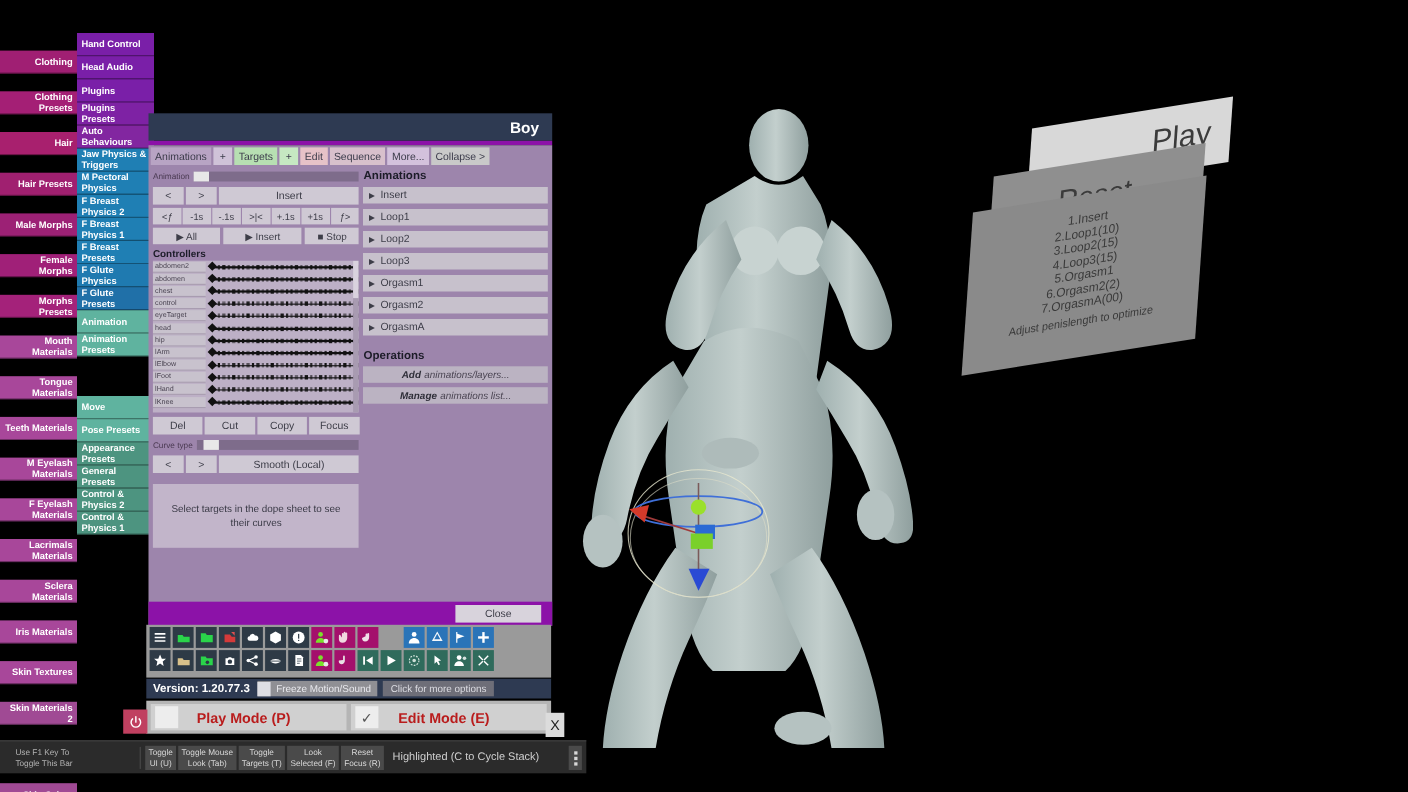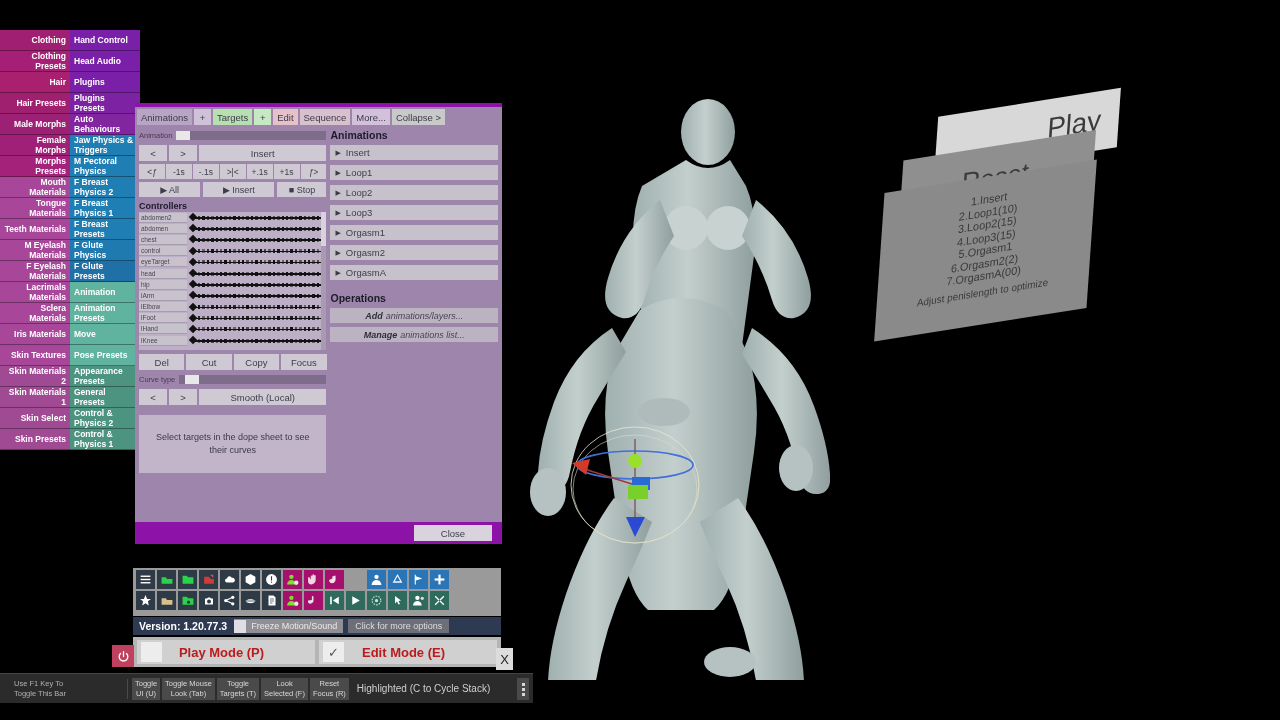--- a/index.html
+++ b/index.html
@@ -18,21 +18,21 @@
   .sidebar { position: absolute; left: 0; top: 30px; width: 140px; }
   .side-row { display: flex; height: 100%; }
   .side-col { width: 70px; }
   .side-btn {
     height: 21px; display: flex; align-items: center;
     font-size: 8.5px; line-height: 10px; font-weight: bold;
     color: #fff; padding: 0 4px; border-bottom: 1px solid rgba(0,0,0,.35);
     overflow: hidden;
   }
   .side-btn span { width: 100%; }
-  .col-left .side-btn { justify-content: flex-end; text-align: right; }
+  .col-left .side-btn { justify-content: flex-end; text-align: right; margin-top: 16px; }
   .col-right .side-btn { justify-content: flex-start; text-align: left; }
 
   
   .isolate-btn {
     position: absolute; left: 134px; top: 80px; width: 176px; height: 22px;
     background: #d7d7d7; color: #333; font-size: 10.5px;
     display: flex; align-items: center; justify-content: center;
   }
 
   
@@ -389,21 +389,21 @@
           </div>
           <div class="side-btn" style="background: rgb(32, 112, 168);">
             <span>F Glute Presets</span>
           </div>
           <div class="side-btn" style="background: rgb(95, 179, 159);">
             <span>Animation</span>
           </div>
           <div class="side-btn" style="background: rgb(95, 179, 159);">
             <span>Animation Presets</span>
           </div>
-          <div class="side-btn" style="background: rgb(95, 179, 159);">
+          <div class="side-btn" style="background: rgb(95, 179, 159); margin-top: 36px;">
             <span>Move</span>
           </div>
           <div class="side-btn" style="background: rgb(95, 179, 159);">
             <span>Pose Presets</span>
           </div>
           <div class="side-btn" style="background: rgb(77, 148, 128);">
             <span>Appearance Presets</span>
           </div>
           <div class="side-btn" style="background: rgb(77, 148, 128);">
             <span>General Presets</span>
@@ -413,20 +413,21 @@
           </div>
           <div class="side-btn" style="background: rgb(77, 148, 128);">
             <span>Control &amp; Physics 1</span>
           </div>
         </div>
     </div>
   </div>
 
 
   <div class="dialog">
+    <div class="dlg-title">Boy</div>
     <div class="dlg-accent"></div>
     <div class="dlg-body">
 
       <div class="tabbar" id="tabbar">
           <div class="tab purple">Animations</div>
           <div class="tab plus">+</div>
           <div class="tab green">Targets</div>
           <div class="tab plusg">+</div>
           <div class="tab pink">Edit</div>
           <div class="tab pink2">Sequence</div>

